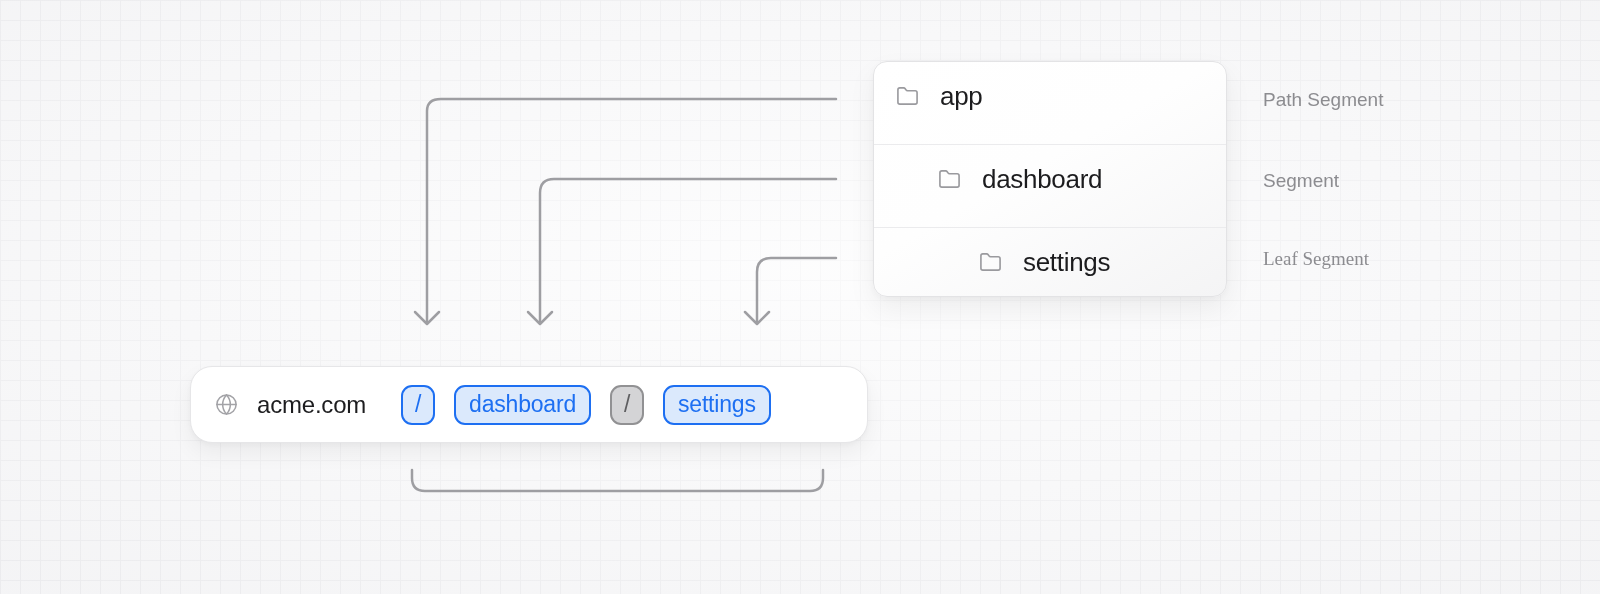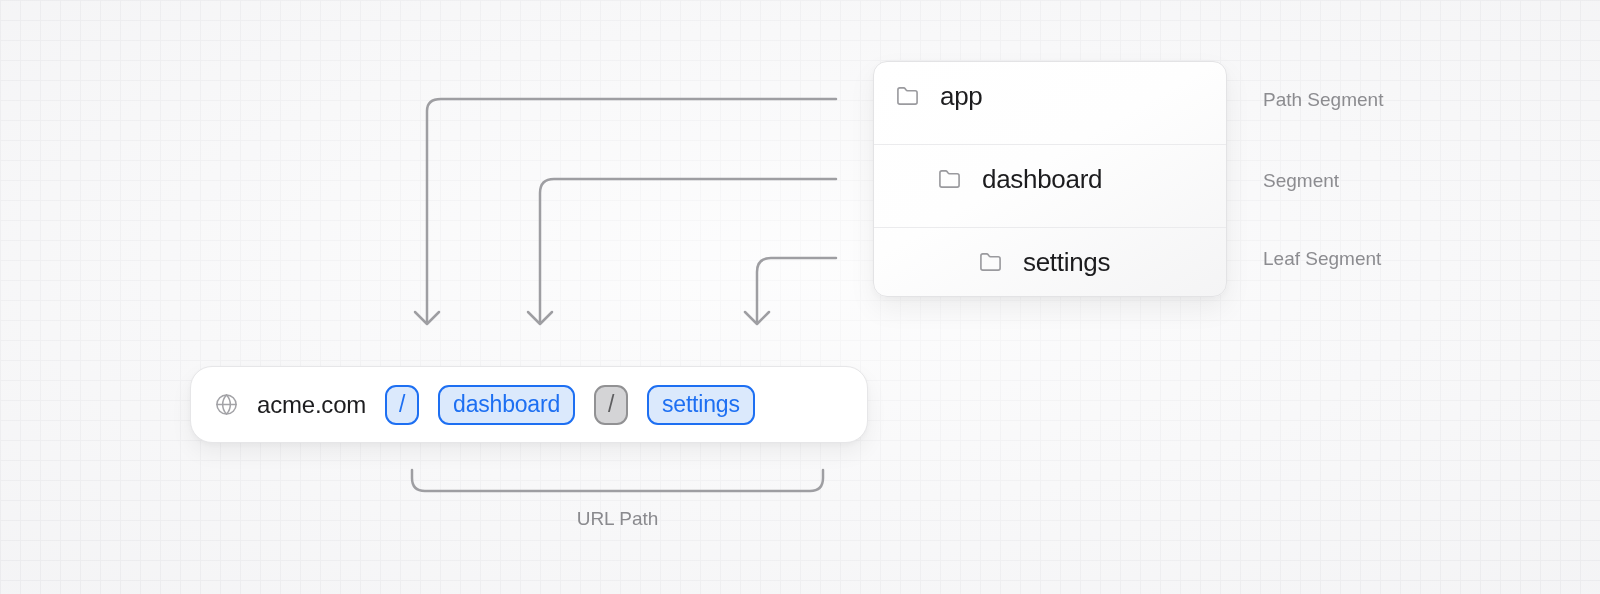--- a/index.html
+++ b/index.html
@@ -41,21 +41,21 @@
   }
 
   
   .url-bar{
     position:absolute; left:190px; top:366px; width:678px; height:77px;
     background:#ffffff; border:1px solid #e6e6e8; border-radius:22px;
     box-shadow:0 10px 22px rgba(0,0,0,0.055), 0 2px 5px rgba(0,0,0,0.03);
     display:flex; align-items:center; padding:0 24px; gap:19px;
     box-sizing:border-box; z-index:3;
   }
-  .domain-text{font-size:24px; color:#1d1d1f; letter-spacing:-0.2px; margin-right:0;}
+  .domain-text{font-size:24px; color:#1d1d1f; letter-spacing:-0.2px; margin-right:16px;}
   .chip{
     display:flex; align-items:center; justify-content:center;
     height:40px; border-radius:11px; box-sizing:border-box;
     font-size:23px; letter-spacing:-0.2px;
   }
   .chip-word{padding:0 13px;}
   .chip-slash{width:34px; padding:0;}
   .chip-blue{border:2.5px solid #1d6ff2; background:#dbe9fc; color:#1d6ff2;}
   .chip-gray{border:2.5px solid #919193; background:#d4d4d6; color:#5e5e60;}
 
@@ -98,30 +98,29 @@
     <div class="tree-row depth-2">
       <svg class="folder-ic" width="23" height="23" viewBox="0 0 24 24" fill="none" stroke="#9a9a9e" stroke-width="1.7" stroke-linecap="round" stroke-linejoin="round">
           <path d="M20 20a2 2 0 0 0 2-2V8a2 2 0 0 0-2-2h-7.9a2 2 0 0 1-1.69-.9L9.6 3.9A2 2 0 0 0 7.93 3H4a2 2 0 0 0-2 2v13a2 2 0 0 0 2 2Z"></path>
         </svg>
       <span class="tree-name">settings</span>
     </div>
   </div>
 
   <div class="side-label" style="top:100px;">Path Segment</div>
   <div class="side-label" style="top:181px;text-align:center;">Segment</div>
-  <div class="side-label" style="top:259px;">Leaf Segment</div>
+  <div class="side-label" style="top:259px;font-family:Liberation Serif, serif;">Leaf Segment</div>
 
   <div class="url-bar">
     <svg width="23" height="23" viewBox="0 0 24 24" fill="none" stroke="#a3a3a7" stroke-width="1.6" stroke-linecap="round" stroke-linejoin="round">
       <circle cx="12" cy="12" r="10"></circle>
       <path d="M12 2a14.5 14.5 0 0 0 0 20 14.5 14.5 0 0 0 0-20"></path>
       <path d="M2 12h20"></path>
     </svg>
     <span class="domain-text">acme.com</span>
     <span class="chip chip-slash chip-blue">/</span>
     <span class="chip chip-word chip-blue">dashboard</span>
     <span class="chip chip-slash chip-gray">/</span>
     <span class="chip chip-word chip-blue">settings</span>
   </div>
 
-  <div class="url-path-label">URL Path</div>
 
 </div>
 
 </body></html>

